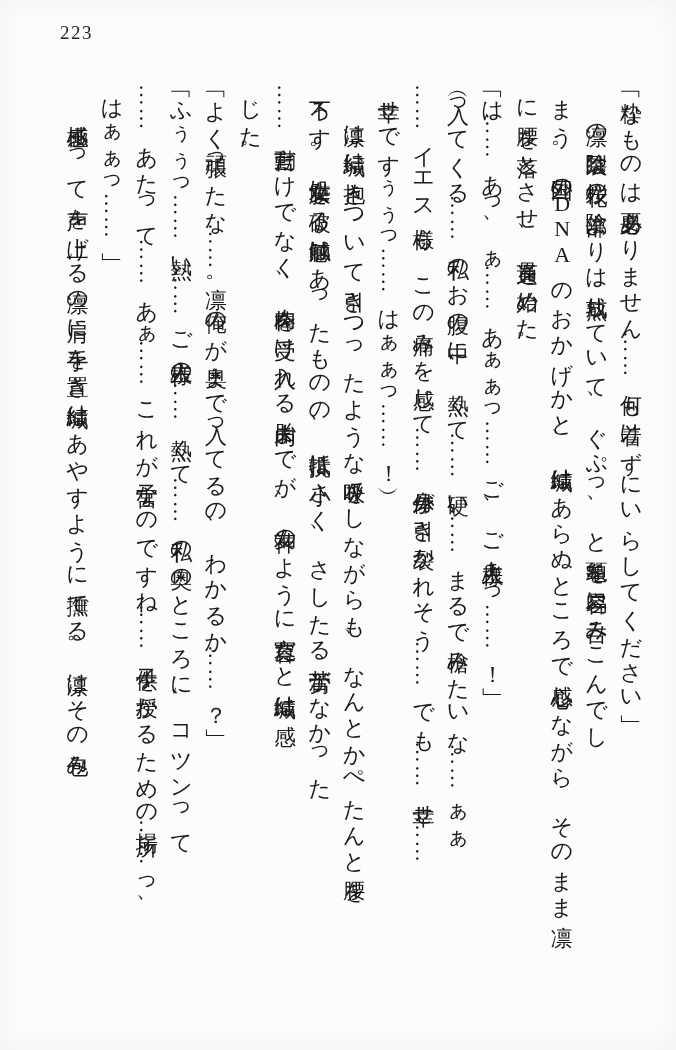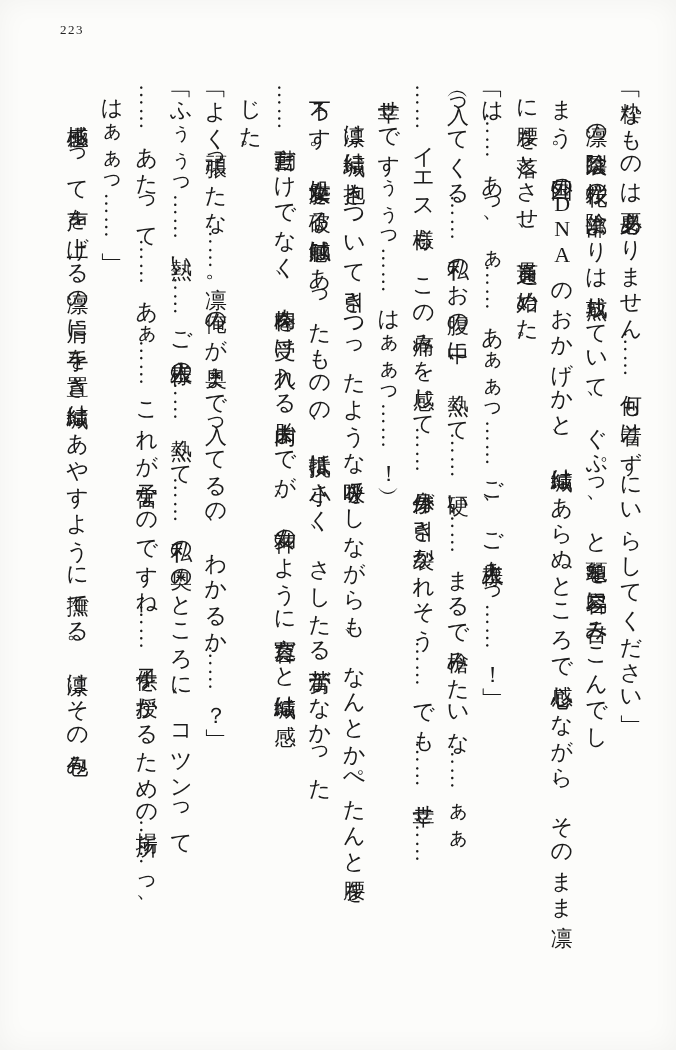--- a/index.html
+++ b/index.html
@@ -17,21 +17,21 @@
     position: absolute;
     inset: 0;
     background: #fcfcfa;
     box-shadow: inset 0 0 28px rgba(0,0,0,0.045);
   }
   .page-number {
     position: absolute;
     top: 22px;
     left: 60px;
     font-family: "Liberation Serif", "DejaVu Serif", serif;
-    font-size: 13px;
+    font-size: 19px;
     letter-spacing: 1.5px;
     color: #232323;
   }
   .text-block {
     position: absolute;
     top: 84px;
     right: 28px;
     height: 924px;
     writing-mode: vertical-rl;
     text-orientation: mixed;

